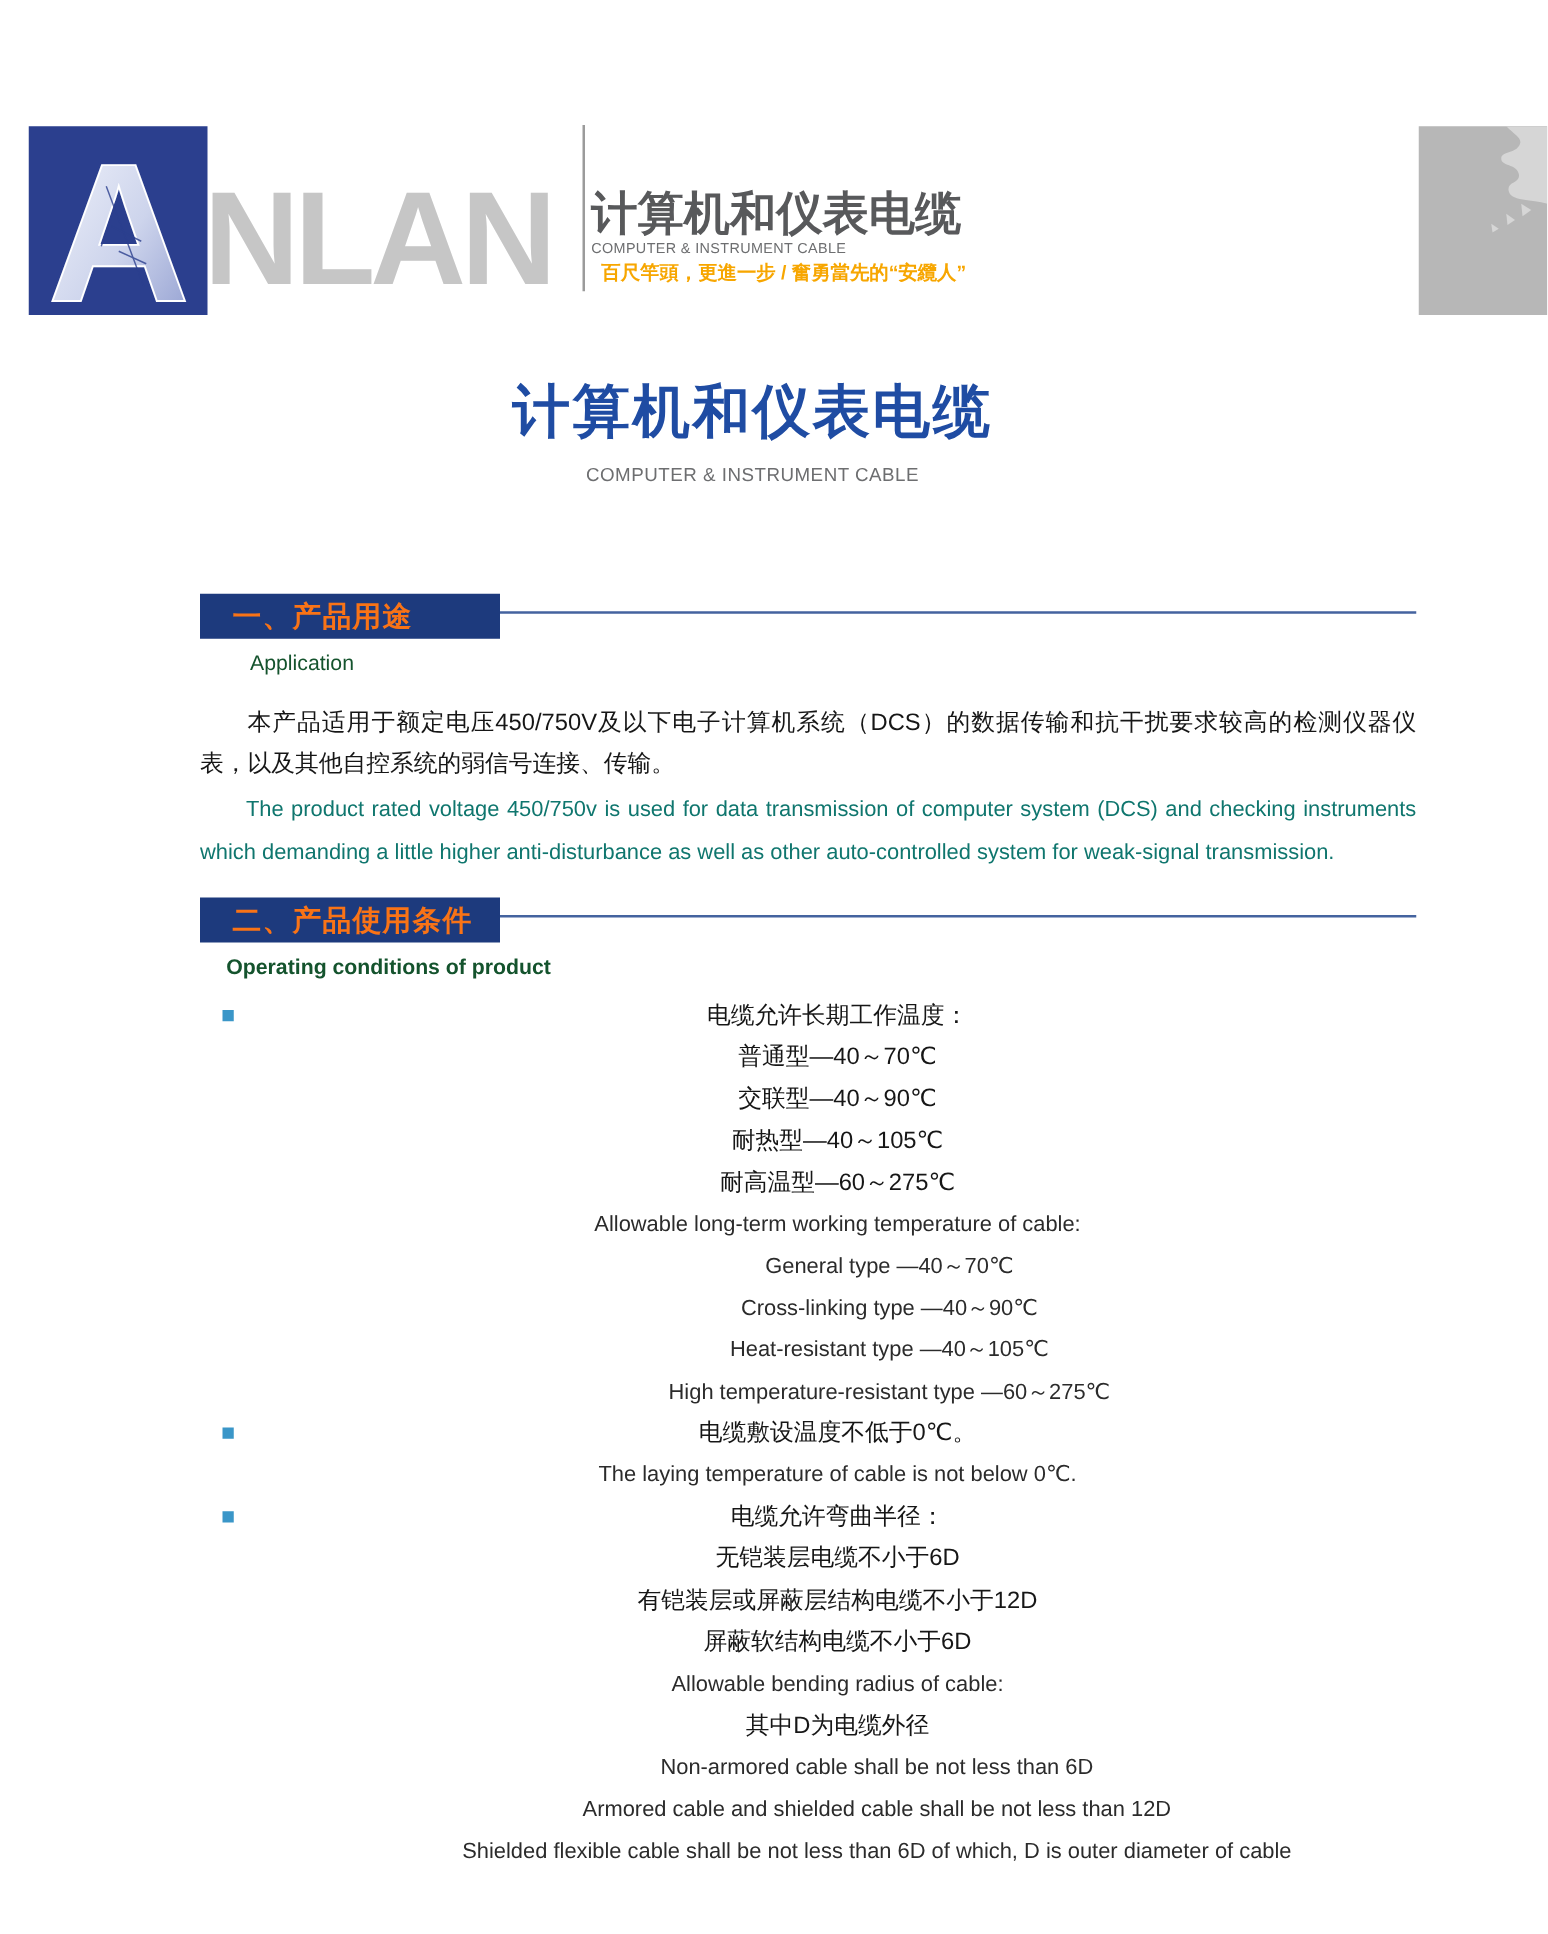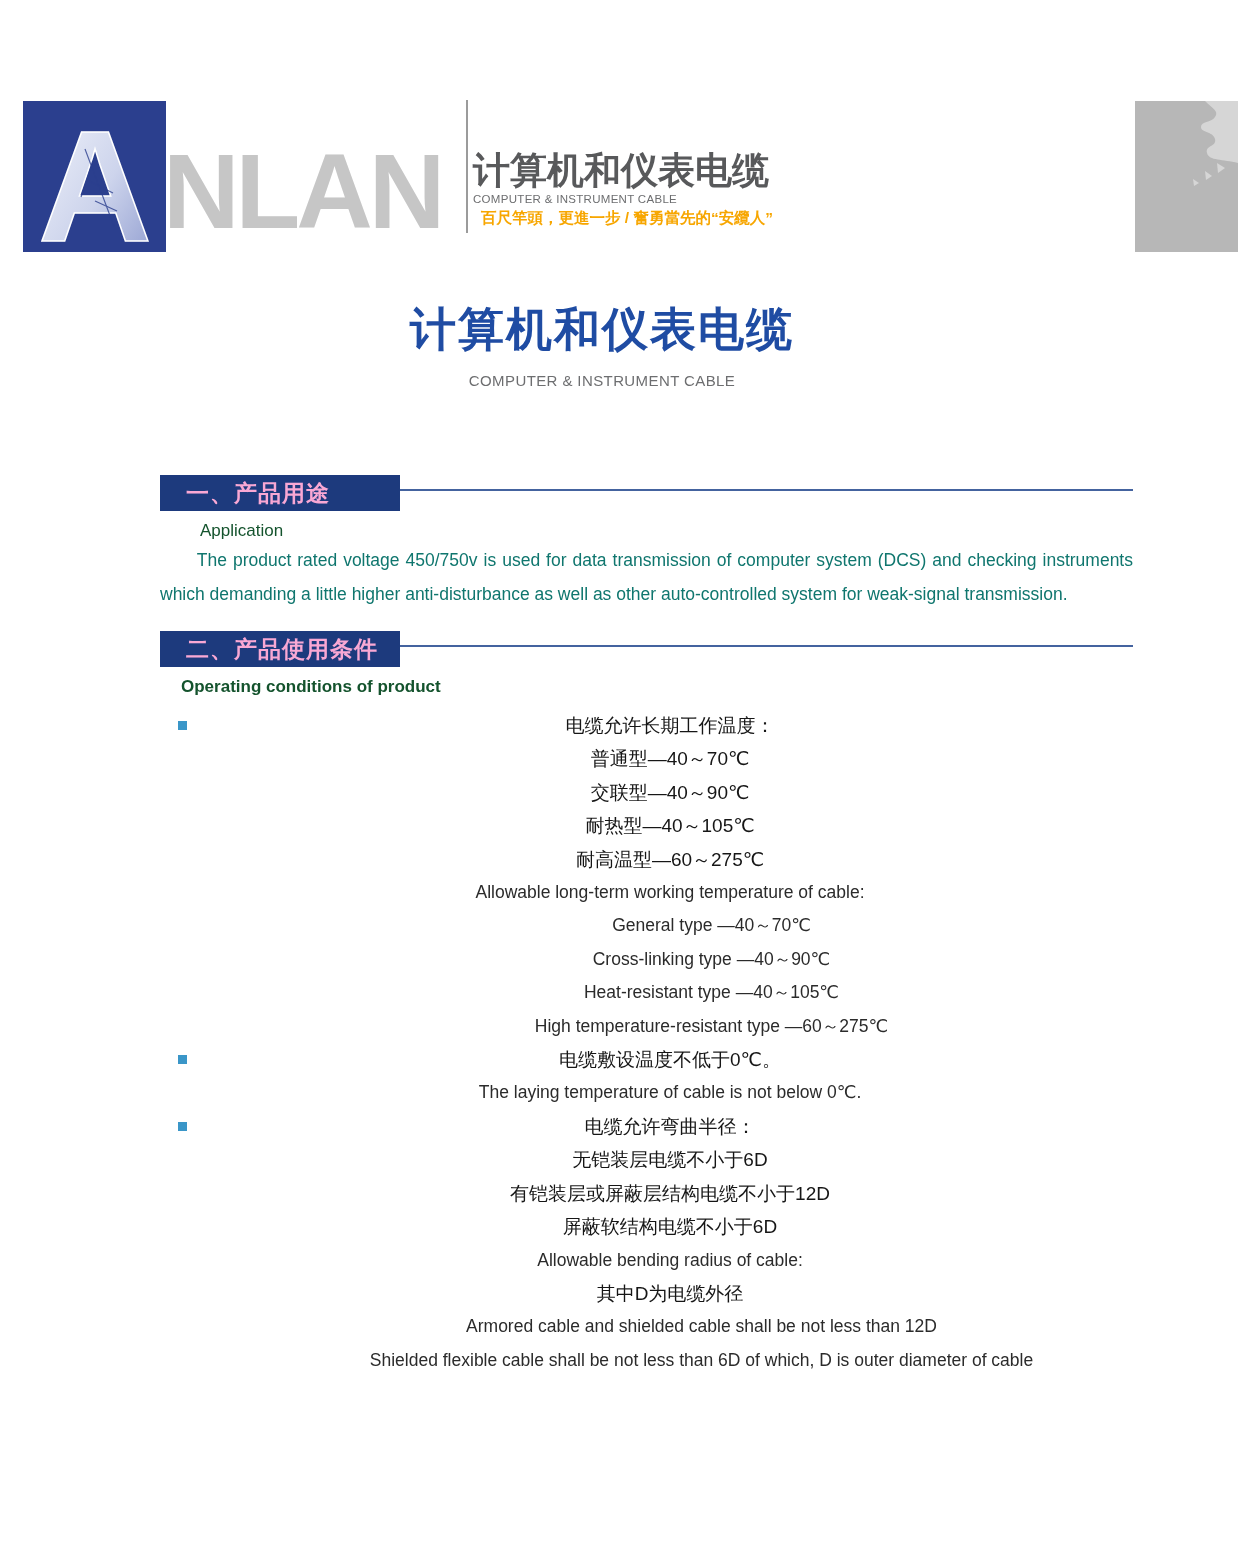--- a/index.html
+++ b/index.html
@@ -44,21 +44,21 @@
   }
   
   .doc-title{position:absolute;left:0;top:299px;width:1204px;text-align:center;}
   .doc-title-cn{margin:0;font-size:46px;font-weight:bold;color:var(--title-blue);letter-spacing:2px;}
   .doc-title-en{margin-top:11px;font-size:15px;color:#6d6e70;letter-spacing:0.4px;}
   
   .content{position:absolute;left:160px;top:475px;width:973px;}
   .sec-header{position:relative;height:36px;}
   .sec-box{
     position:absolute;left:0;top:0;width:240px;height:36px;background:var(--heading-blue);
-    color:#f9a8d4;font-size:23px;font-weight:bold;line-height:36px;padding-left:26px;
+    color:#f97316;font-size:23px;font-weight:bold;line-height:36px;padding-left:26px;
     box-sizing:border-box;letter-spacing:1px;white-space:nowrap;
   }
   .sec-line{position:absolute;left:240px;right:0;top:14px;height:2px;background:var(--rule-blue);}
   .sec-sub{margin:10px 0 0 40px;font-size:17px;color:#14532d;}
   .para-cn{margin:21px 0 0 0;font-size:19px;line-height:33px;color:#161616;text-indent:2em;text-align:justify;}
   .para-en{margin:3px 0 0 0;font-size:17.5px;line-height:33.5px;color:#0f766e;text-indent:2.1em;text-align:justify;}
   .sec2{margin-top:20px;}
   .sec2 .sec-sub{margin-left:21px;font-weight:bold;}
   .list{margin-top:12px;text-align:center;}
   .li{position:relative;padding-left:47px;line-height:33.4px;color:#161616;}
@@ -119,20 +119,21 @@
   </div>
 
   <div class="content">
 
     <div class="sec1">
       <div class="sec-header">
         <div class="sec-box">一、产品用途</div>
         <div class="sec-line"></div>
       </div>
       <div class="sec-sub">Application</div>
+      <div class="para-cn">本产品适用于额定电压450/750V及以下电子计算机系统（DCS）的数据传输和抗干扰要求较高的检测仪器仪表，以及其他自控系统的弱信号连接、传输。</div>
       <div class="para-en">The product rated voltage 450/750v is used for data transmission of computer system (DCS) and checking instruments which demanding a little higher anti-disturbance as well as other auto-controlled system for weak-signal transmission.</div>
     </div>
 
     <div class="sec2">
       <div class="sec-header">
         <div class="sec-box">二、产品使用条件</div>
         <div class="sec-line"></div>
       </div>
       <div class="sec-sub">Operating conditions of product</div>
 
@@ -160,18 +161,19 @@
 
         <div class="li li-cn">
           <span class="bullet"></span>
           <span>电缆允许弯曲半径：</span>
         </div>
         <div class="li li-cn">无铠装层电缆不小于6D</div>
         <div class="li li-cn">有铠装层或屏蔽层结构电缆不小于12D</div>
         <div class="li li-cn">屏蔽软结构电缆不小于6D</div>
         <div class="li li-en">Allowable bending radius of cable:</div>
         <div class="li li-cn">其中D为电缆外径</div>
+        <div class="li li-en ind-bend">Non-armored cable shall be not less than 6D</div>
         <div class="li li-en ind-bend">Armored cable and shielded cable shall be not less than 12D</div>
         <div class="li li-en ind-bend">Shielded flexible cable shall be not less than 6D of which, D is outer diameter of cable</div>
       </div>
     </div>
   </div>
 </div>
 
 </body></html>

